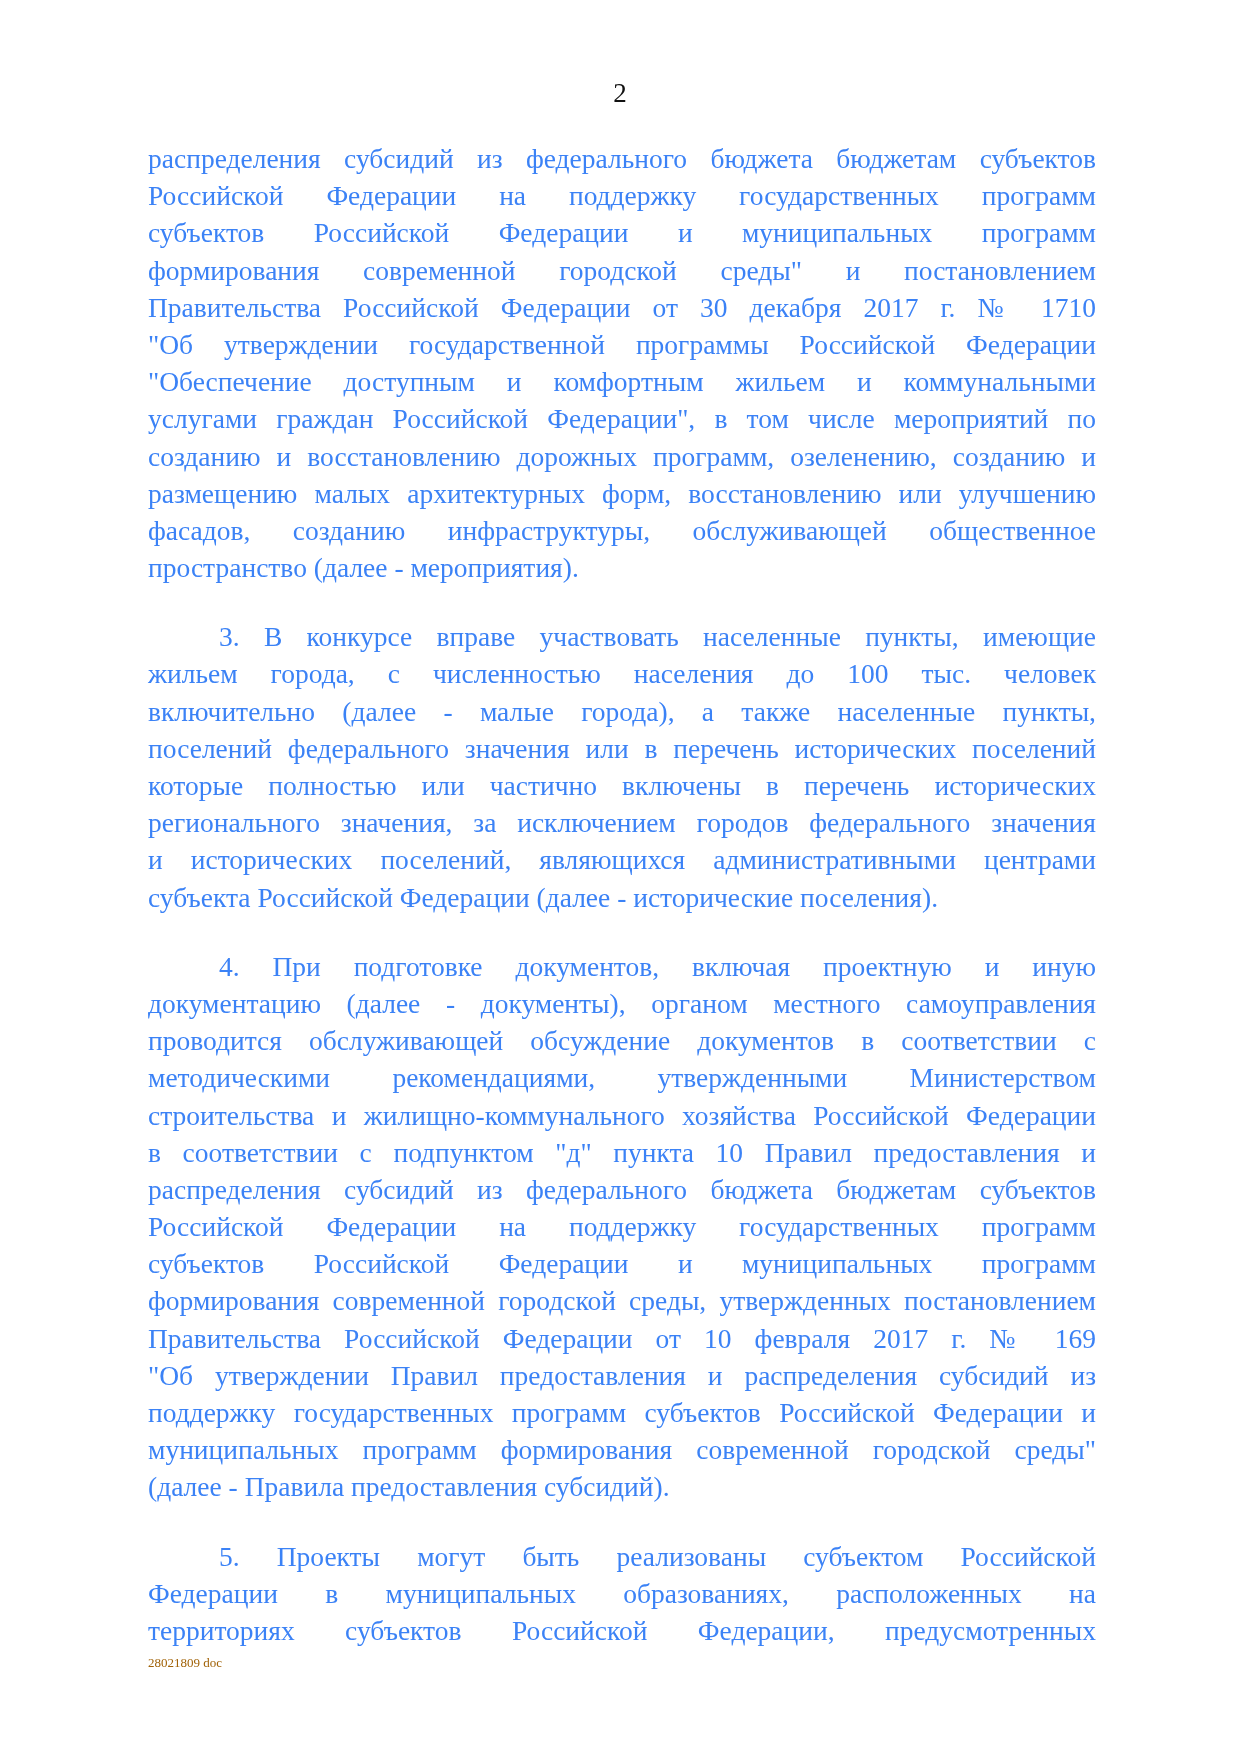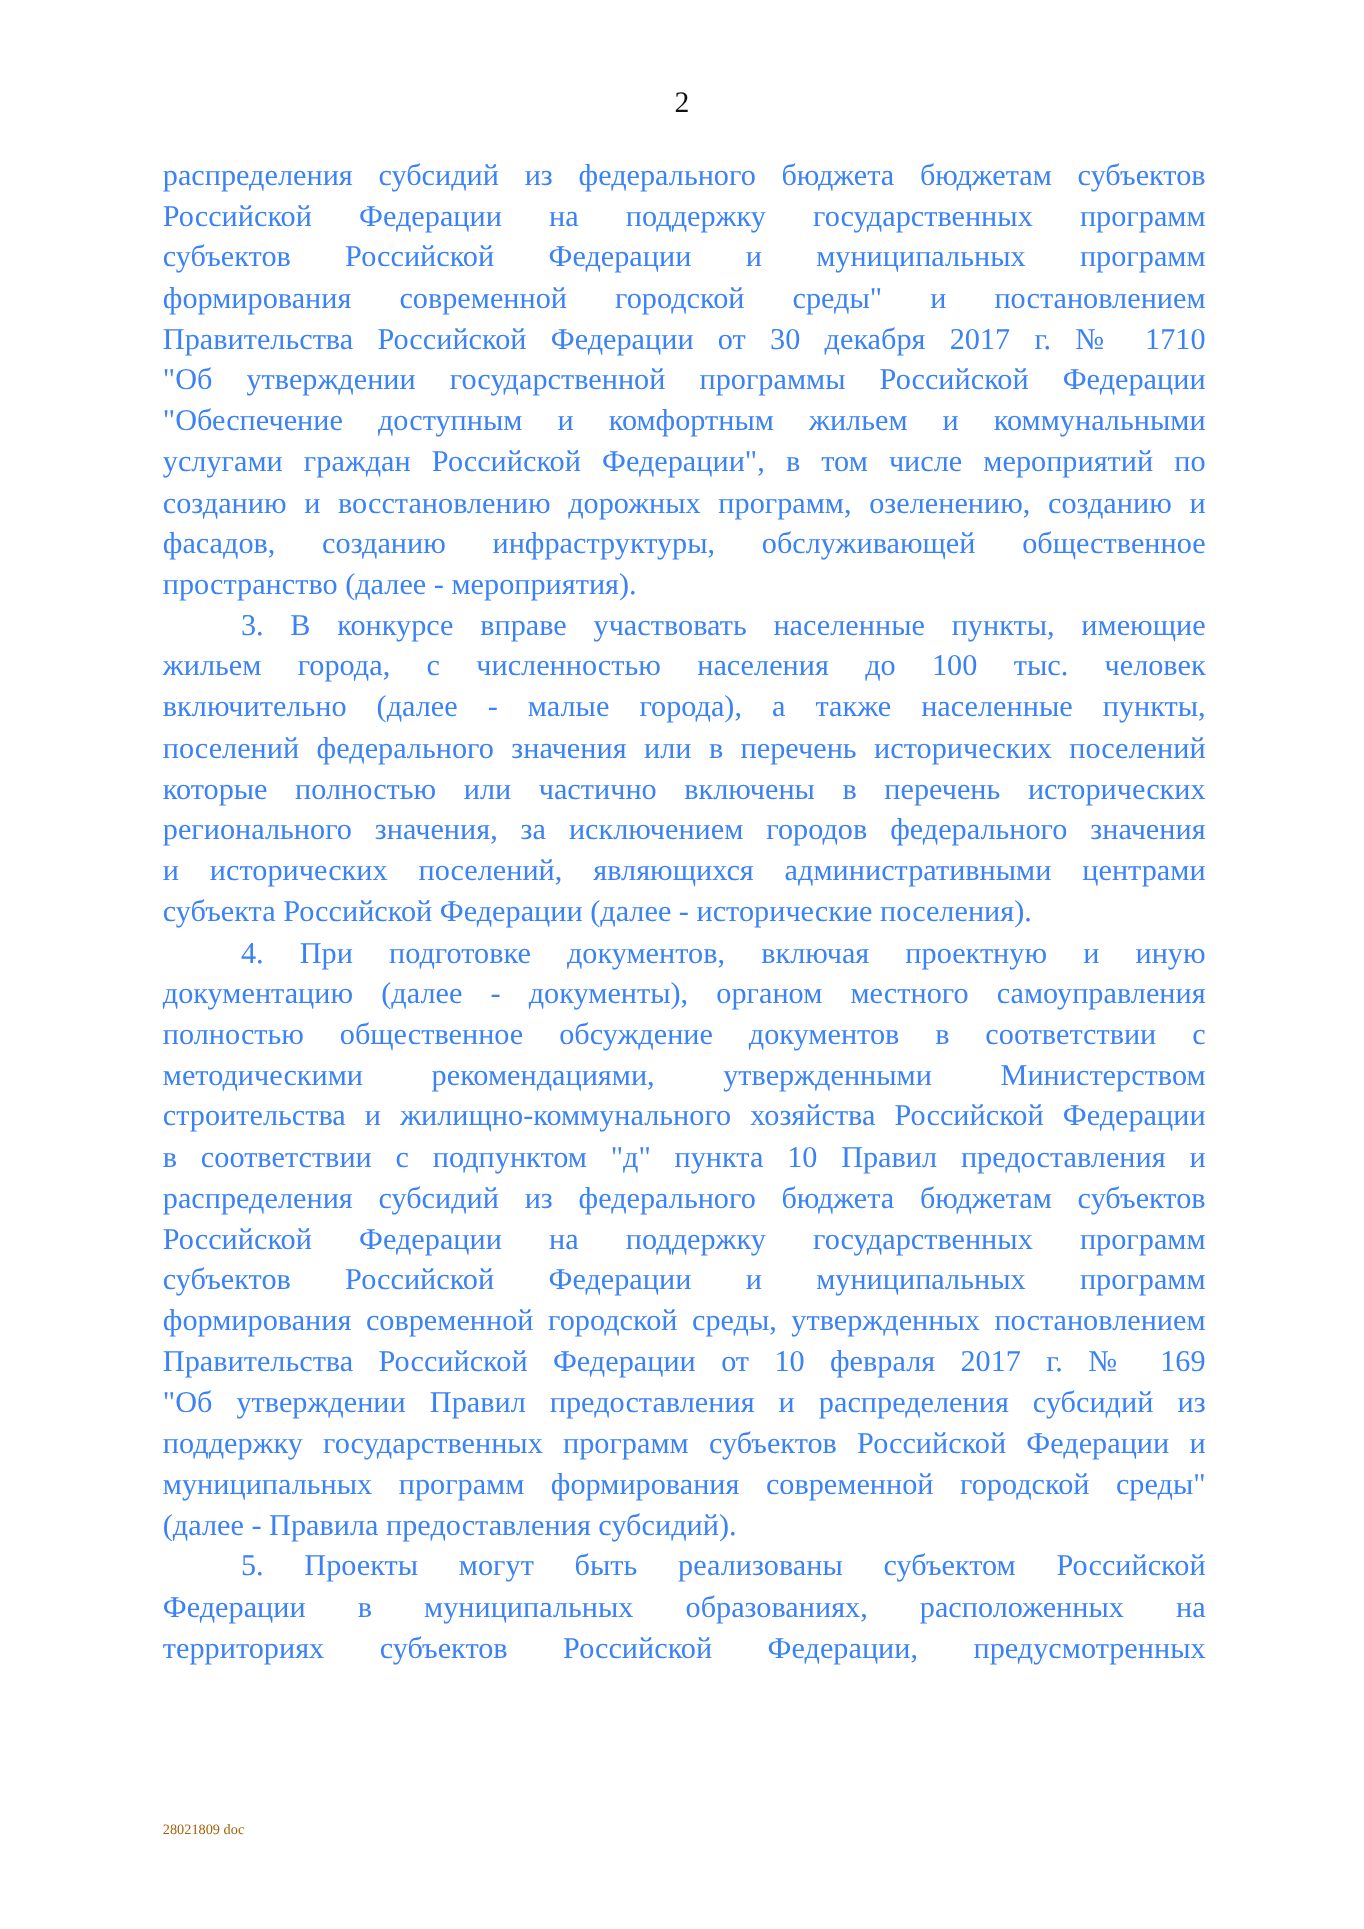--- a/index.html
+++ b/index.html
@@ -12,54 +12,55 @@
   .body-text {
     position: absolute; left: 148px; top: 140px; width: 948px;
     font-family: "Liberation Serif", serif; font-size: 27.5px; color: #3b82f6;
     line-height: 37.2px;
   }
   .line {
     display: block; white-space: nowrap; text-align: justify; text-align-last: justify;
     height: 37.2px; overflow: visible;
   }
   .line.last { text-align-last: left; }
-  .line.indent { padding-left: 71px; }
+  .line.indent { padding-left: 71px; margin-top: 32px; }
   .footer-code {
     position: absolute; left: 148px; top: 1655px;
     font-family: "Liberation Serif", serif; font-size: 13px; color: #a16207;
   }
 </style>
 </head>
 <body>
 
 <div class="page">
   <div class="page-number">2</div>
   <div class="body-text" id="body-text">
       <span class="line">распределения субсидий из федерального бюджета бюджетам субъектов</span>
       <span class="line">Российской Федерации на поддержку государственных программ</span>
       <span class="line">субъектов Российской Федерации и муниципальных программ</span>
       <span class="line">формирования современной городской среды" и постановлением</span>
       <span class="line">Правительства Российской Федерации от 30 декабря 2017 г. № 1710</span>
       <span class="line">"Об утверждении государственной программы Российской Федерации</span>
       <span class="line">"Обеспечение доступным и комфортным жильем и коммунальными</span>
       <span class="line">услугами граждан Российской Федерации", в том числе мероприятий по</span>
       <span class="line">созданию и восстановлению дорожных программ, озеленению, созданию и</span>
+      <span class="line">размещению малых архитектурных форм, восстановлению или улучшению</span>
       <span class="line">фасадов, созданию инфраструктуры, обслуживающей общественное</span>
       <span class="line last">пространство (далее - мероприятия).</span>
       <span class="line indent">3. В конкурсе вправе участвовать населенные пункты, имеющие</span>
       <span class="line">жильем города, с численностью населения до 100 тыс. человек</span>
       <span class="line">включительно (далее - малые города), а также населенные пункты,</span>
       <span class="line">поселений федерального значения или в перечень исторических поселений</span>
       <span class="line">которые полностью или частично включены в перечень исторических</span>
       <span class="line">регионального значения, за исключением городов федерального значения</span>
       <span class="line">и исторических поселений, являющихся административными центрами</span>
       <span class="line last">субъекта Российской Федерации (далее - исторические поселения).</span>
       <span class="line indent">4. При подготовке документов, включая проектную и иную</span>
       <span class="line">документацию (далее - документы), органом местного самоуправления</span>
-      <span class="line">полностью общественное обсуждение документов в соответствии с</span>
+      <span class="line">проводится обслуживающей обсуждение документов в соответствии с</span>
       <span class="line">методическими рекомендациями, утвержденными Министерством</span>
       <span class="line">строительства и жилищно-коммунального хозяйства Российской Федерации</span>
       <span class="line">в соответствии с подпунктом "д" пункта 10 Правил предоставления и</span>
       <span class="line">распределения субсидий из федерального бюджета бюджетам субъектов</span>
       <span class="line">Российской Федерации на поддержку государственных программ</span>
       <span class="line">субъектов Российской Федерации и муниципальных программ</span>
       <span class="line">формирования современной городской среды, утвержденных постановлением</span>
       <span class="line">Правительства Российской Федерации от 10 февраля 2017 г. № 169</span>
       <span class="line">"Об утверждении Правил предоставления и распределения субсидий из</span>
       <span class="line">поддержку государственных программ субъектов Российской Федерации и</span>

